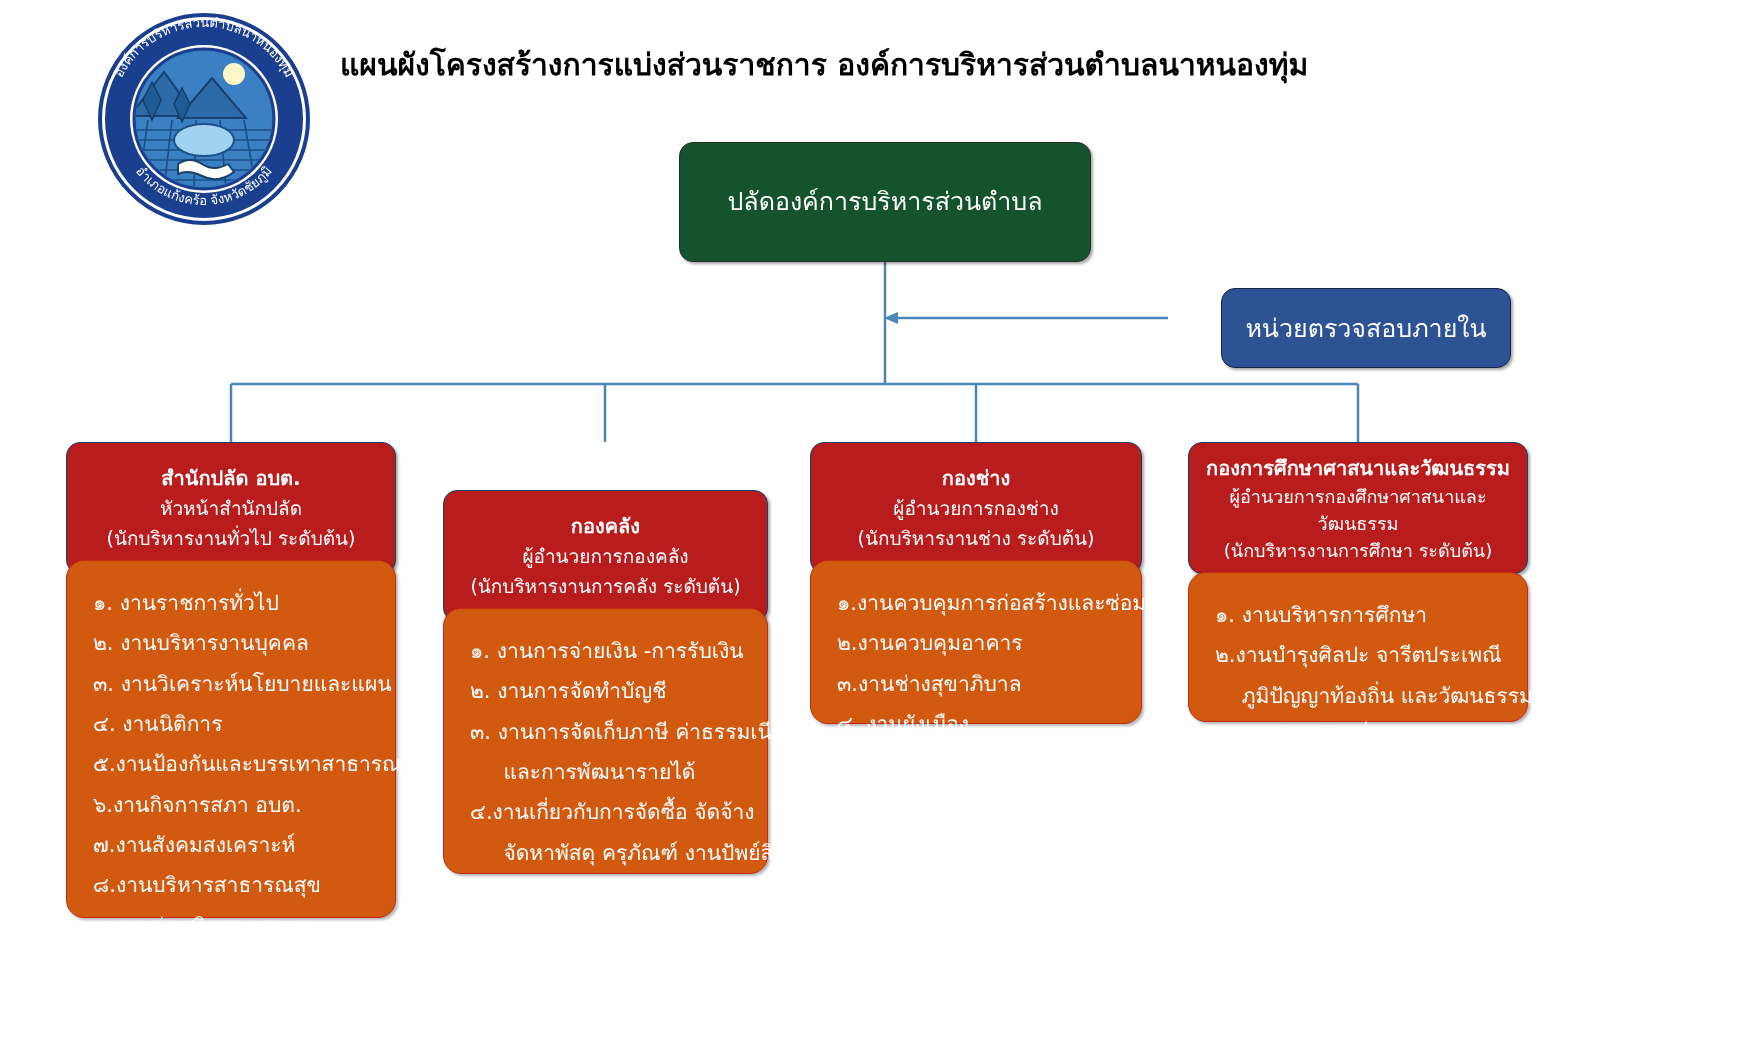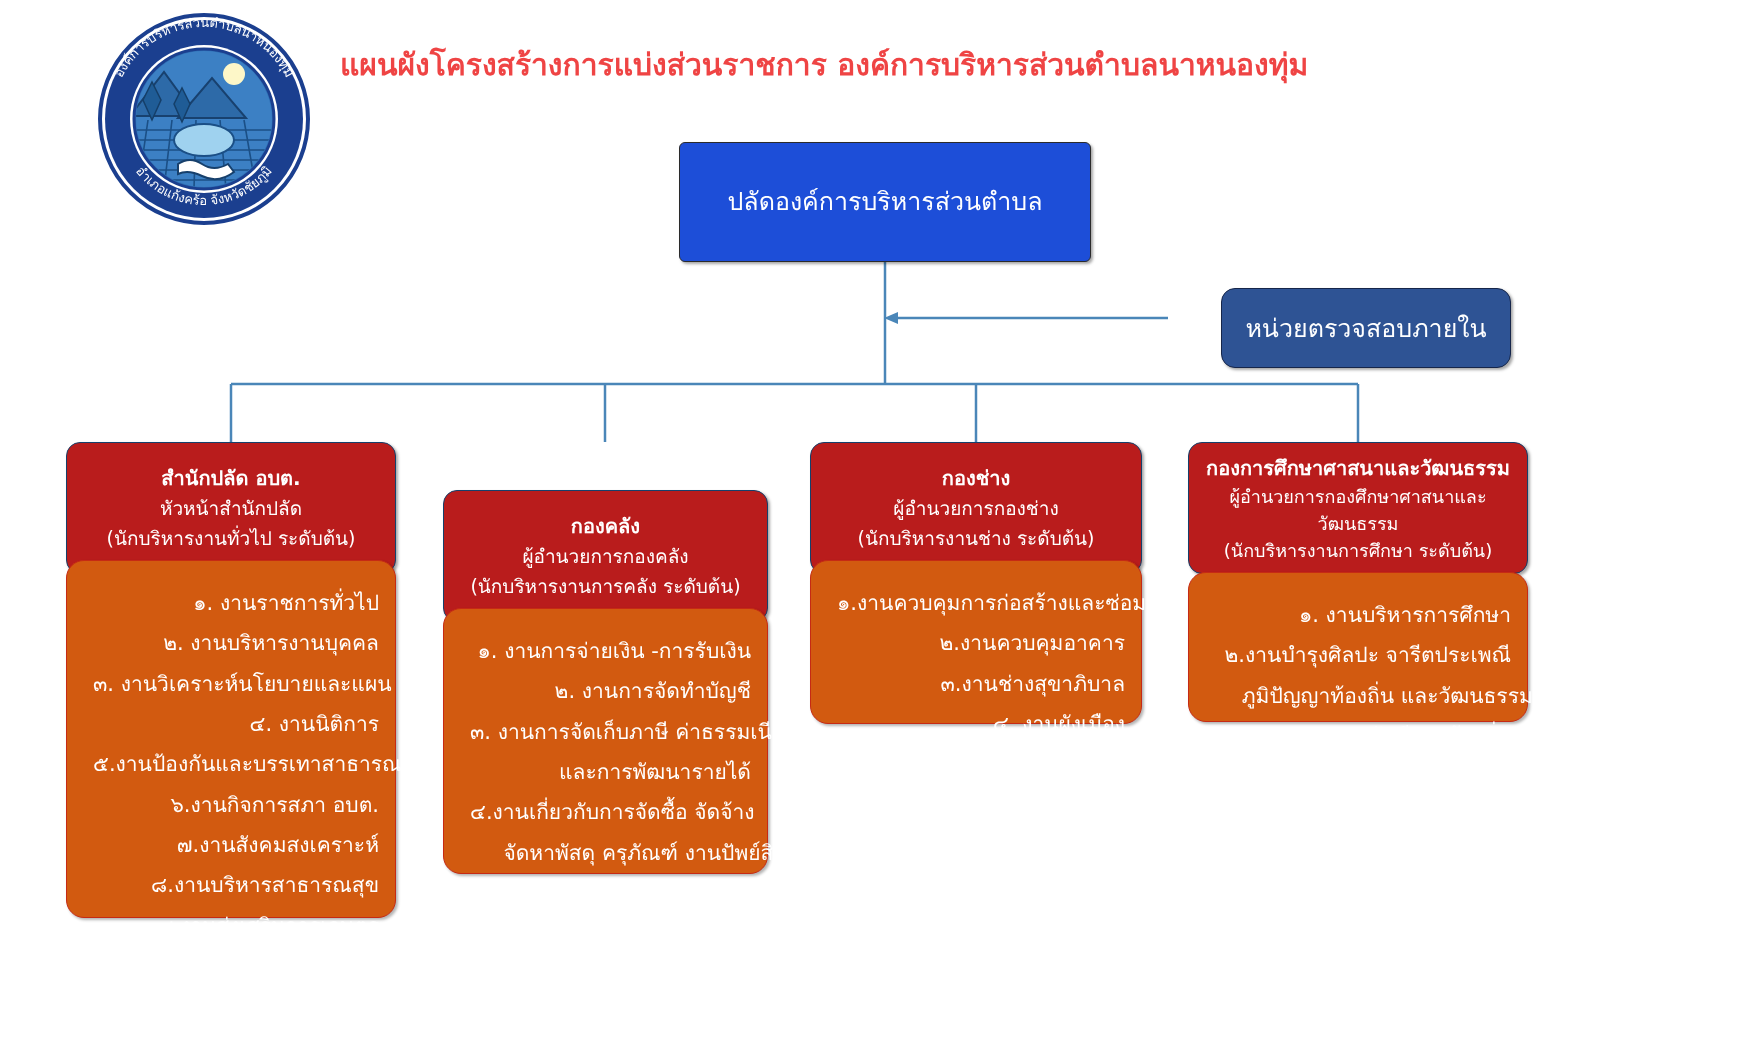--- a/index.html
+++ b/index.html
@@ -29,21 +29,21 @@
   .logo svg { display: block; }
 
   
   .chart-title {
     position: absolute;
     left: 340px;
     top: 45px;
     width: 1000px;
     font-size: 30px;
     font-weight: bold;
-    color: #ef4444;
+    color: #000000;
     letter-spacing: 0px;
     line-height: 1.3;
     white-space: nowrap;
   }
 
   
   .lines {
     position: absolute;
     left: 0;
     top: 0;
@@ -57,23 +57,23 @@
     position: absolute;
     box-sizing: border-box;
     display: flex;
     flex-direction: column;
     justify-content: center;
     color: #ffffff;
     text-align: center;
   }
 
   .box-top {
-    background: #1d4ed8;
+    background: #14532d;
     border: 1px solid #2b2b2b;
-    border-radius: 6px;
+    border-radius: 14px;
     box-shadow: 2px 2px 3px rgba(0,0,0,0.35);
     left: 679px;
     top: 142px;
     width: 412px;
     height: 120px;
     font-size: 25px;
     line-height: 1.45;
   }
 
   .box-audit {
@@ -108,21 +108,21 @@
     position: absolute;
     box-sizing: border-box;
     background: #d25a10;
     border: 1px solid #c62a14;
     border-radius: 18px;
     box-shadow: 2px 2px 3px rgba(0,0,0,0.3);
     color: #ffffff;
     font-size: 21px;
     line-height: 1.92;
     padding: 22px 16px 22px 26px;
-    text-align: right;
+    text-align: left;
   }
   .tasks .t-line { white-space: pre; }
 
   
   .col1 { left: 66px;   width: 330px; }
   .col2 { left: 443px;  width: 325px; margin-top: 48px; }
   .col3 { left: 810px;  width: 332px; }
   .col4 { left: 1188px; width: 340px; }
 
   .tasks.col1 { top: 560px; height: 358px; }

